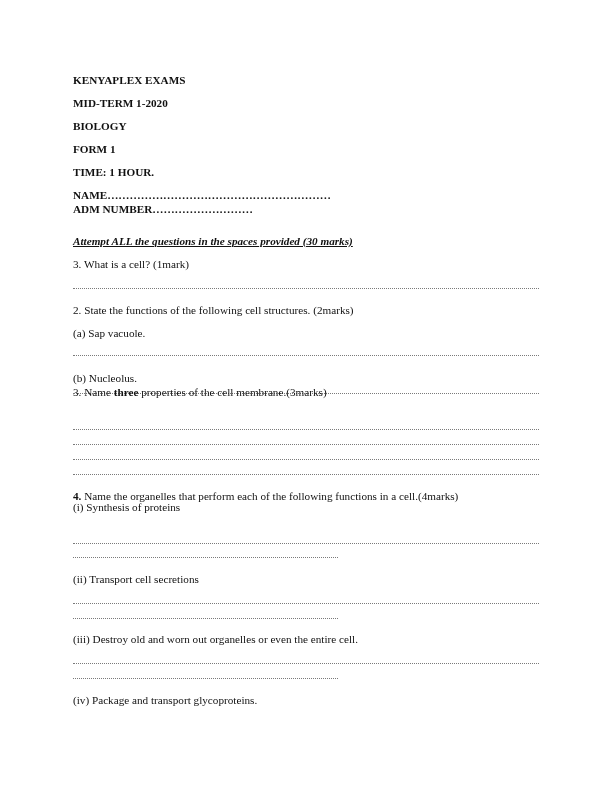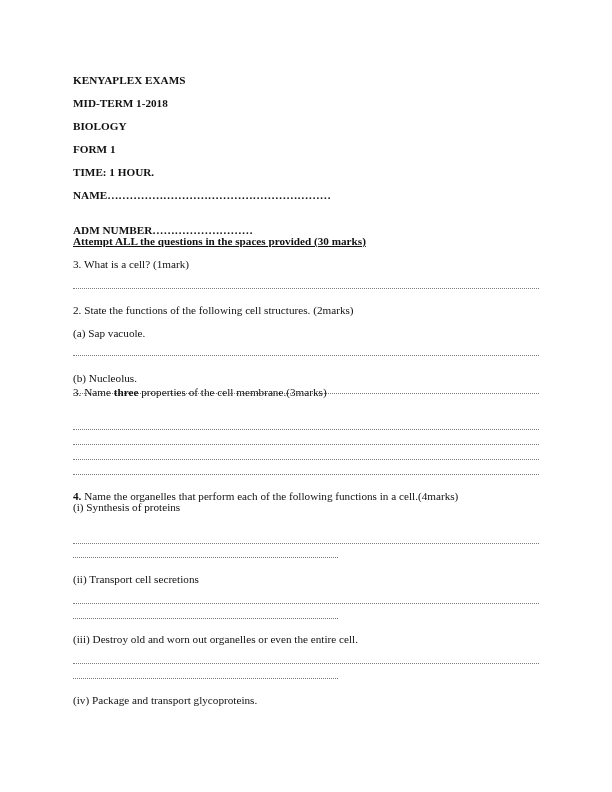--- a/index.html
+++ b/index.html
@@ -1,35 +1,35 @@
 <!DOCTYPE html>
 <html><head>
 <meta charset="utf-8">
 <style>
   html, body { margin: 0; padding: 0; background: #ffffff; }
   body { width: 612px; height: 792px; position: relative; overflow: hidden;
          font-family: "Liberation Serif", "DejaVu Serif", serif; color: #111; }
   .t { position: absolute; left: 73px; font-size: 11.2px; line-height: 14px; white-space: nowrap; }
   .b { font-weight: bold; }
-  .instr { font-weight: bold; text-decoration: underline; }
+  .instr { font-weight: bold; font-style: italic; text-decoration: underline; }
   .dl { position: absolute; left: 73px; height: 0; border-top: 1px dotted #7a7a7a; }
   .full { width: 466px; }
   .short { width: 265px; }
 </style>
 </head>
 <body>
 
 <div>
   <div class="t b" style="top:73px">KENYAPLEX EXAMS</div>
-  <div class="t b" style="top:96px">MID-TERM 1-2018</div>
+  <div class="t b" style="top:96px">MID-TERM 1-2020</div>
   <div class="t b" style="top:119px">BIOLOGY</div>
   <div class="t b" style="top:142px">FORM 1</div>
   <div class="t b" style="top:165px">TIME: 1 HOUR.</div>
   <div class="t b" style="top:188px">NAME……………………………………………………</div>
-  <div class="t b" style="top:223px">ADM NUMBER………………………</div>
+  <div class="t b" style="top:202px">ADM NUMBER………………………</div>
   <div class="t instr" style="top:234px">Attempt ALL the questions in the spaces provided (30 marks)</div>
 
   <div class="t" style="top:257px">3. What is a cell? (1mark)</div>
   <div class="dl full" style="top:288px"></div>
 
   <div class="t" style="top:303px">2. State the functions of the following cell structures. (2marks)</div>
   <div class="t" style="top:326px">(a) Sap vacuole.</div>
   <div class="dl full" style="top:355px"></div>
   <div class="t" style="top:371px"> (b) Nucleolus.</div>
   <div class="dl full" style="top:393px"></div>

